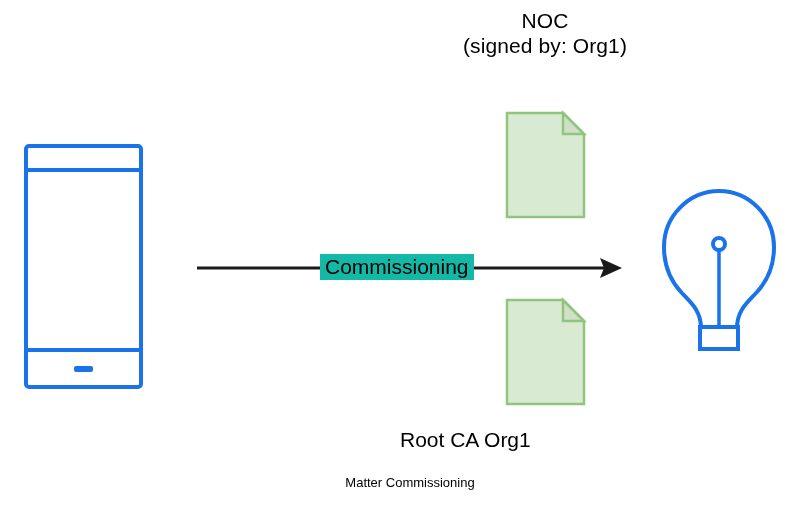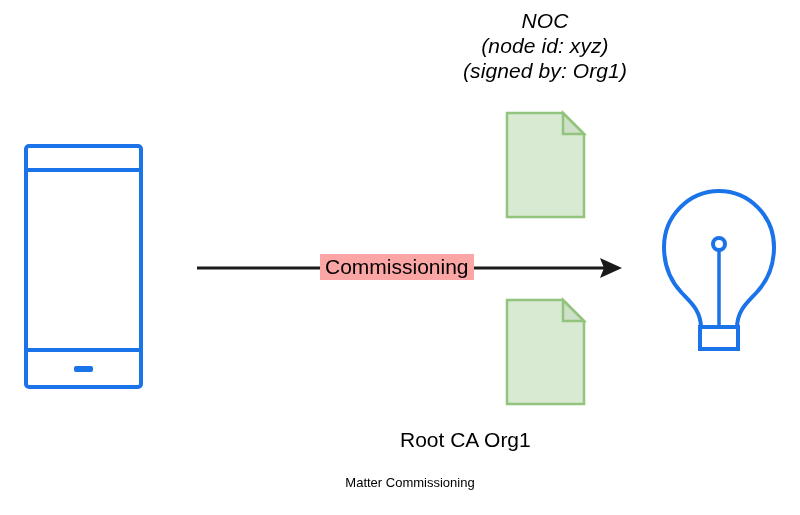--- a/index.html
+++ b/index.html
@@ -30,21 +30,21 @@
     left: 400px;
     top: 8px;
     width: 290px;
     text-align: center;
     color: #000000;
     font-family: "Liberation Sans", sans-serif;
     font-size: 21px;
     line-height: 25px;
     letter-spacing: 0.1px;
   }
-  .noc-label .line { display: block; white-space: nowrap; font-style: italic; }
+  .noc-label .line { display: block; white-space: nowrap; }
 
   
   .rootca-label {
     position: absolute;
     left: 400px;
     top: 427px;
     width: 290px;
     text-align: left;
     color: #000000;
     font-size: 21px;
@@ -63,21 +63,21 @@
     font-size: 13px;
     line-height: 17px;
     white-space: nowrap;
   }
 
   
   .arrow-label {
     position: absolute;
     left: 320px;
     top: 254px;
-    background: #fca5a5;
+    background: #14b8a6;
     padding: 0 5px;
     color: #000000;
     font-size: 21px;
     line-height: 26px;
     white-space: nowrap;
   }
 
   
   svg { display: block; overflow: visible; }
 </style>
@@ -125,21 +125,20 @@
     <line x1="719" y1="249" x2="719" y2="338" stroke-width="3.5"></line>
 
     <circle cx="719" cy="244" r="6" stroke-width="4" fill="#ffffff"></circle>
 
     <rect x="700" y="327" width="38" height="22" fill="#ffffff"></rect>
   </g>
 </svg>
 
 <div class="noc-label">
   <span class="line">NOC</span>
-  <span class="line">(node id: xyz)</span>
   <span class="line">(signed by: Org1)</span>
 </div>
 
 <div class="arrow-label">Commissioning</div>
 
 <div class="rootca-label">Root CA Org1</div>
 
 <div class="caption">Matter Commissioning</div>
 
 </body></html>

